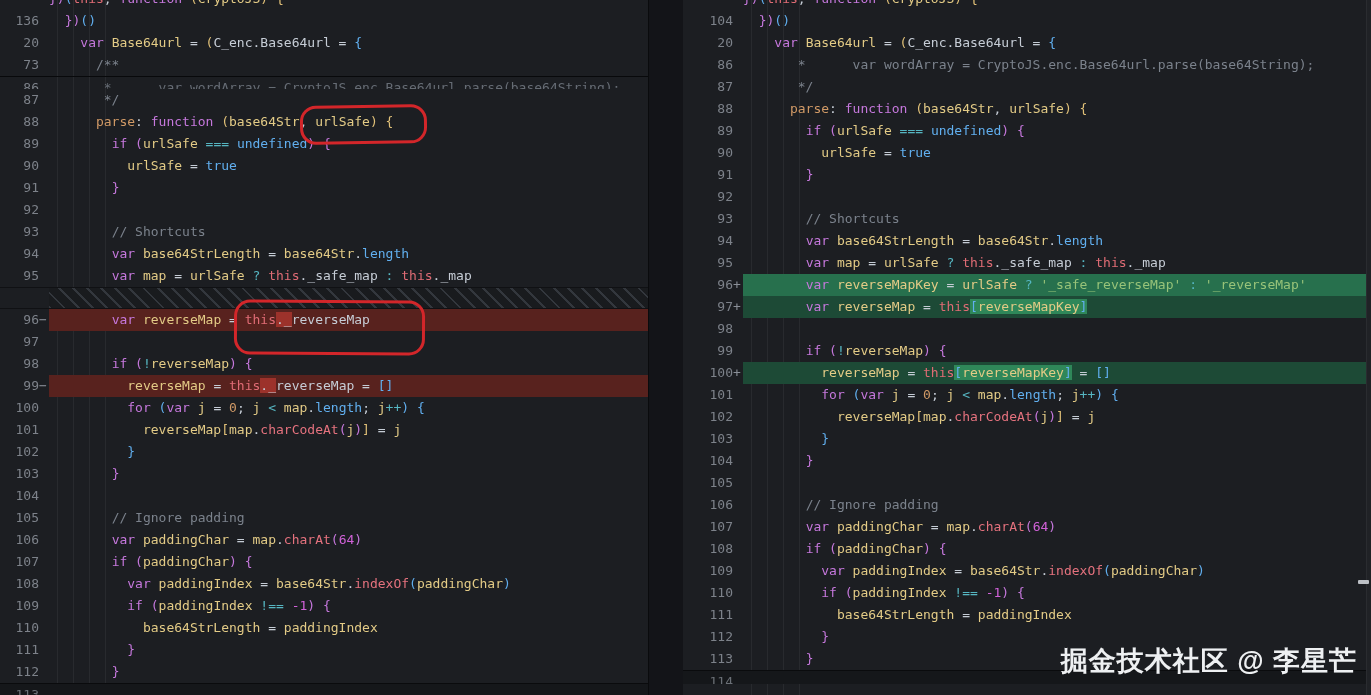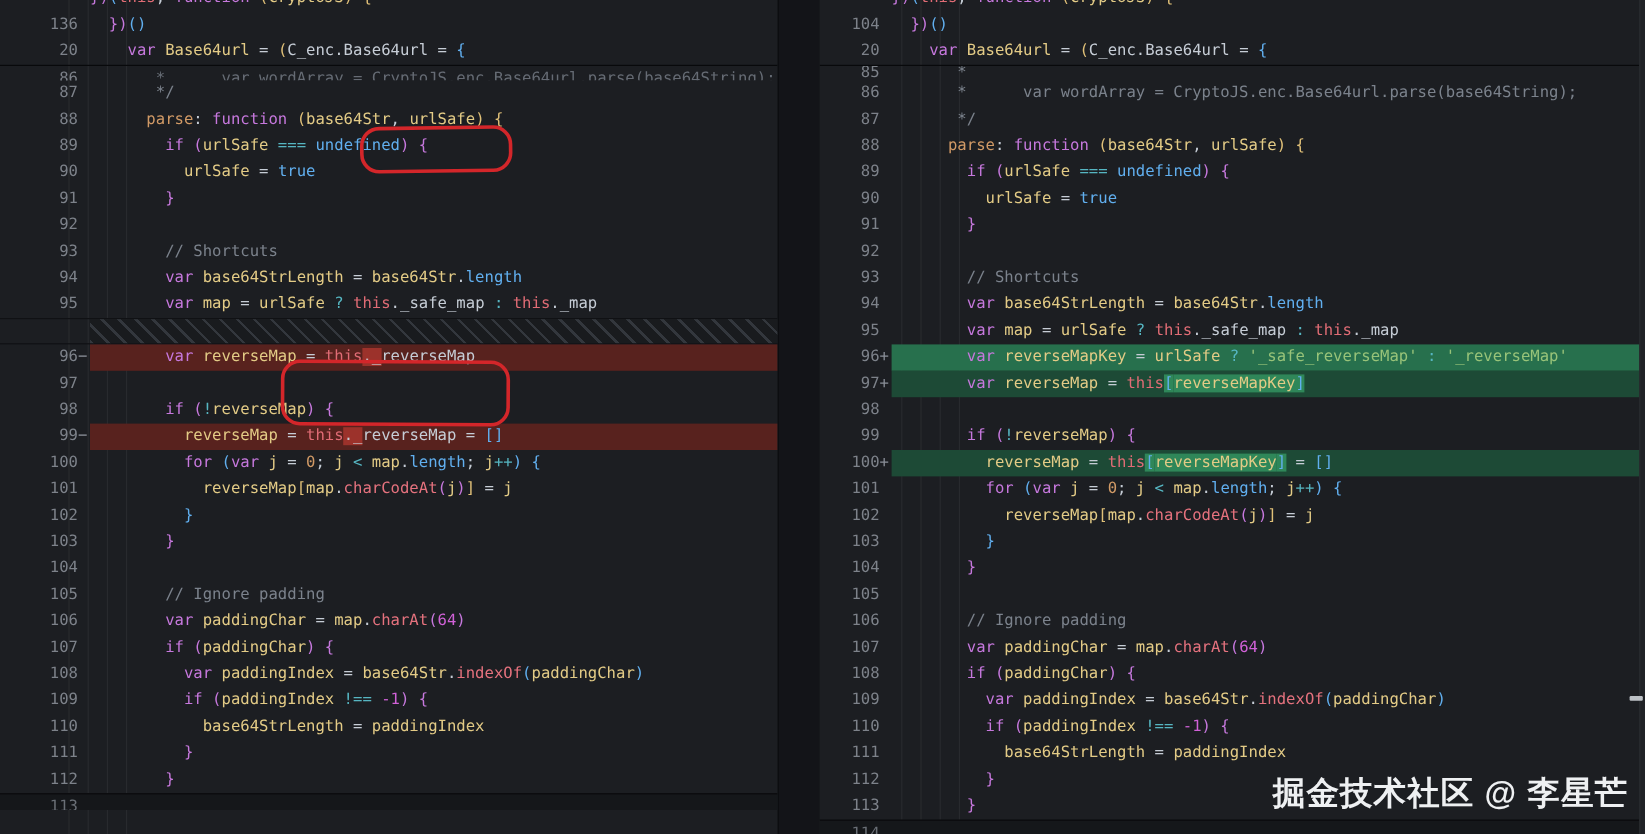--- a/index.html
+++ b/index.html
@@ -3,21 +3,21 @@
 <meta charset="utf-8">
 <style>
   html,body{margin:0;padding:0;background:#131418;}
   body{width:1371px;height:695px;overflow:hidden;position:relative;
        font-family:"DejaVu Sans Mono","Liberation Mono",monospace;font-size:13px;}
   .panel{position:absolute;top:0;height:696px;background:#1c1e22;overflow:hidden;}
   #left-panel{left:0;width:648px;border-right:1px solid #0a0b0d;}
   #right-panel{left:683px;width:688px;}
   .row{display:flex;height:22px;line-height:22px;box-sizing:border-box;position:relative;}
   .gutter{flex:none;display:flex;justify-content:flex-end;align-items:flex-start;color:#7d828a;}
-  #left-panel .gutter{width:49px;margin-left:26px;}
+  #left-panel .gutter{width:49px;}
   #right-panel .gutter{width:60px;}
   .ln{display:block;line-height:22px;}
   .mk{display:block;width:10px;line-height:22px;color:#8a8f98;text-align:left;}
   .code{flex:1;white-space:pre;overflow:hidden;}
   .codeinner{display:inline-block;line-height:22px;}
   .row.removed .code{background:#58221e;}
   .row.removed .ihl{background:#9c322b;}
   .row.added .code{background:#1d4a36;}
   .row.added .ihl{background:#2f8759;}
   .row.addedfull .code{background:#27704d;}
@@ -69,20 +69,27 @@
       </div>
       <div class="code"><span class="codeinner">  <span style="color: rgb(198, 120, 221);">})</span><span style="color: rgb(97, 175, 239);">()</span></span></div>
     </div>
     <div class="row norm">
       <div class="gutter">
         <span class="ln">20</span>
         <span class="mk"></span>
       </div>
       <div class="code"><span class="codeinner">    <span style="color: rgb(198, 120, 221);">var </span><span style="color: rgb(227, 203, 134);">Base64url</span><span style="color: rgb(198, 205, 214);"> = </span><span style="color: rgb(224, 192, 120);">(</span><span style="color: rgb(198, 205, 214);">C_enc.Base64url</span><span style="color: rgb(198, 205, 214);"> = </span><span style="color: rgb(97, 175, 239);">{</span></span></div>
     </div>
+    <div class="row norm">
+      <div class="gutter">
+        <span class="ln">73</span>
+        <span class="mk"></span>
+      </div>
+      <div class="code"><span class="codeinner">      <span style="color: rgb(123, 130, 140);">/**</span></span></div>
+    </div>
     <div class="row cutfade">
       <div class="gutter">
         <span class="ln">86</span>
         <span class="mk"></span>
       </div>
       <div class="code"><span class="codeinner">       <span style="color: rgb(123, 130, 140);">*      var wordArray = CryptoJS.enc.Base64url.parse(base64String);</span></span></div>
     </div>
     <div class="row norm">
       <div class="gutter">
         <span class="ln">87</span>
@@ -301,27 +308,20 @@
         <span class="mk"></span>
       </div>
       <div class="code"><span class="codeinner">  <span style="color: rgb(198, 120, 221);">})</span><span style="color: rgb(97, 175, 239);">()</span></span></div>
     </div>
     <div class="row norm">
       <div class="gutter">
         <span class="ln">20</span>
         <span class="mk"></span>
       </div>
       <div class="code"><span class="codeinner">    <span style="color: rgb(198, 120, 221);">var </span><span style="color: rgb(227, 203, 134);">Base64url</span><span style="color: rgb(198, 205, 214);"> = </span><span style="color: rgb(224, 192, 120);">(</span><span style="color: rgb(198, 205, 214);">C_enc.Base64url</span><span style="color: rgb(198, 205, 214);"> = </span><span style="color: rgb(97, 175, 239);">{</span></span></div>
-    </div>
-    <div class="row cutmid">
-      <div class="gutter">
-        <span class="ln">85</span>
-        <span class="mk"></span>
-      </div>
-      <div class="code"><span class="codeinner">       <span style="color: rgb(123, 130, 140);">*</span></span></div>
     </div>
     <div class="row norm">
       <div class="gutter">
         <span class="ln">86</span>
         <span class="mk"></span>
       </div>
       <div class="code"><span class="codeinner">       <span style="color: rgb(123, 130, 140);">*      var wordArray = CryptoJS.enc.Base64url.parse(base64String);</span></span></div>
     </div>
     <div class="row norm">
       <div class="gutter">

